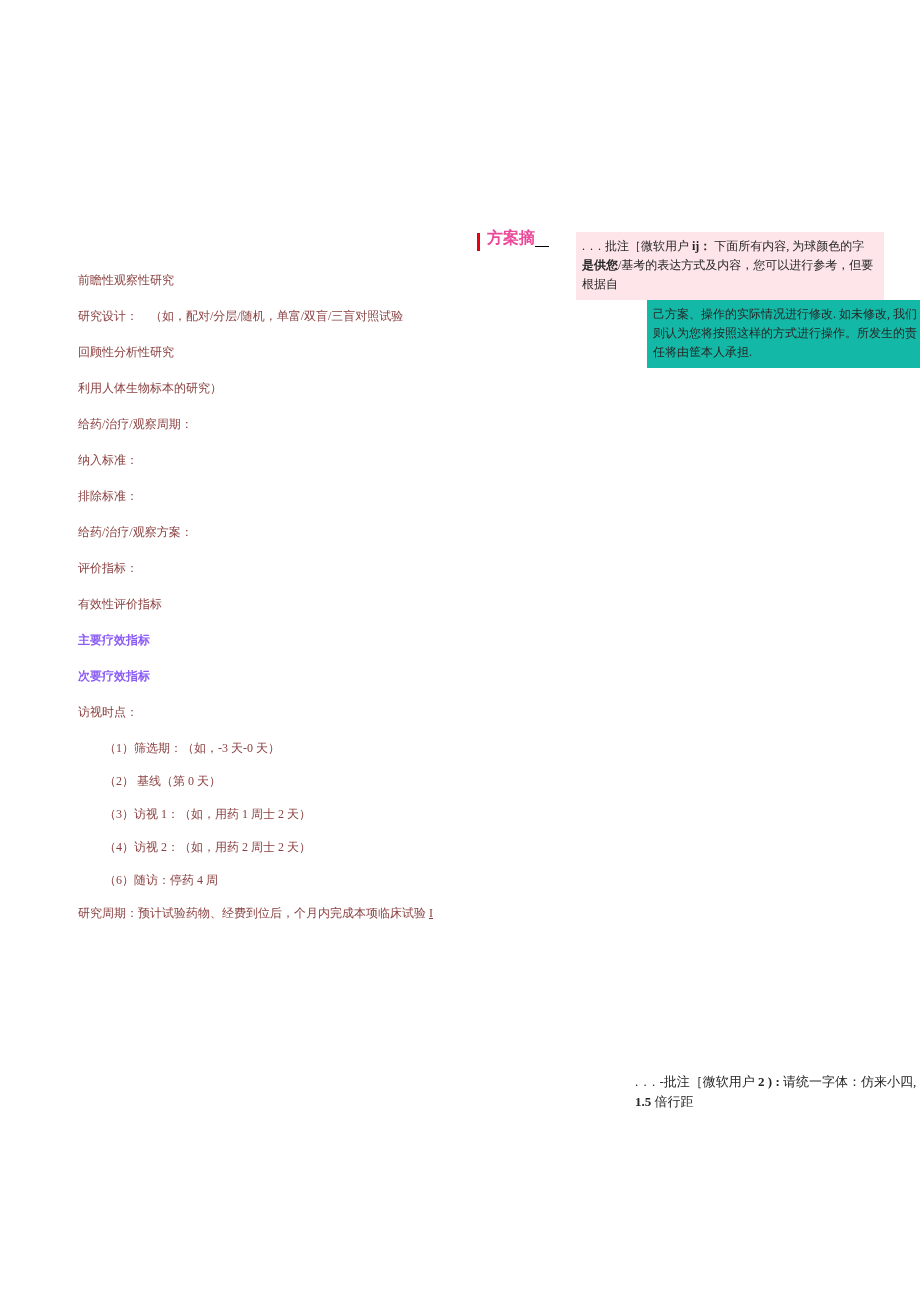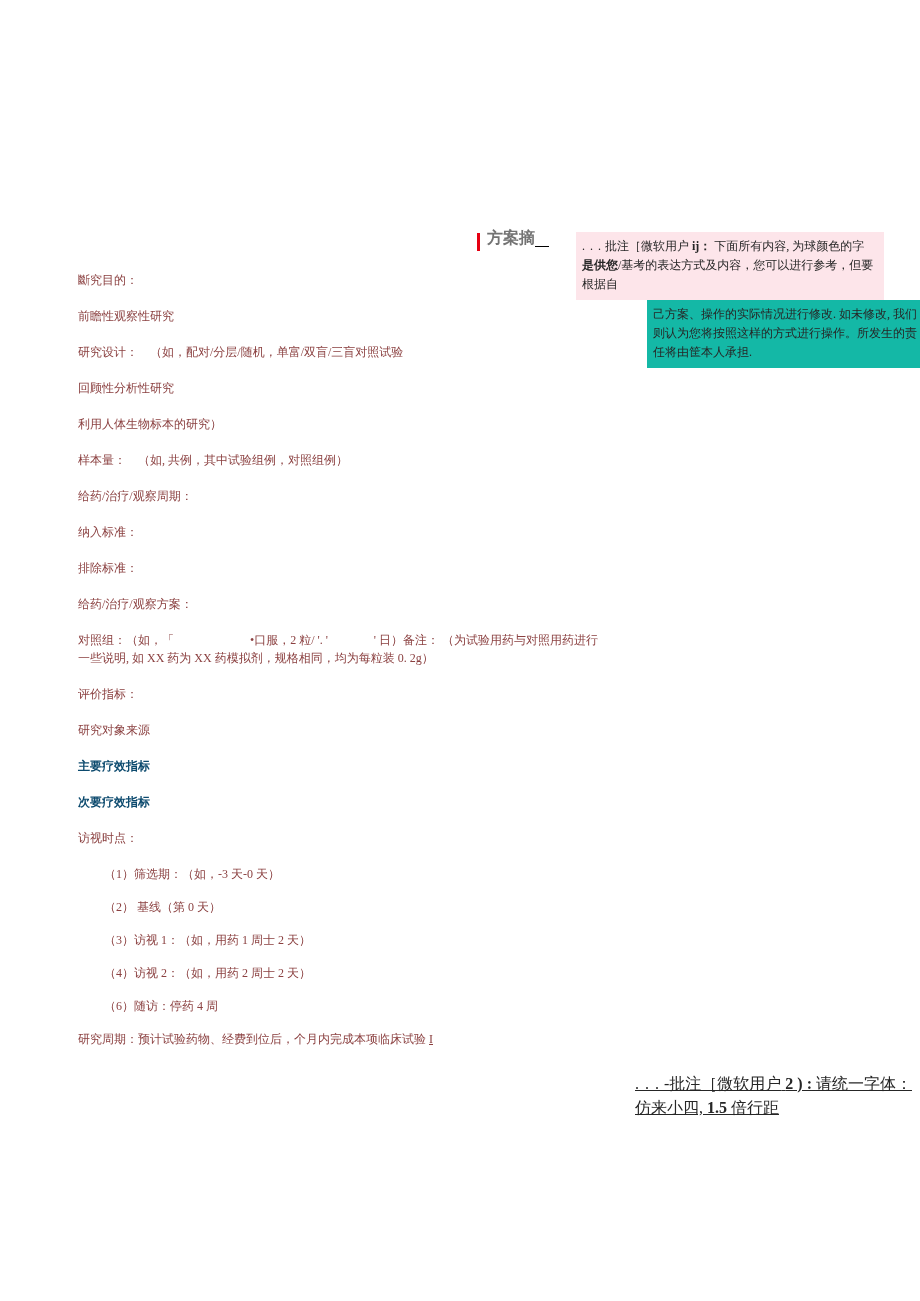--- a/index.html
+++ b/index.html
@@ -34,41 +34,41 @@
       width: 3px;
       height: 18px;
       background: #e60012;
       margin-right: 4px;
       position: relative;
       top: 2px;
     }
     .title-text {
       font-size: 16px;
       font-weight: bold;
-      color: #737373;
+      color: #ec4899;
     }
     .title-underline {
       display: inline-block;
       width: 14px;
       border-bottom: 1px solid #000;
       vertical-align: bottom;
       position: relative;
       top: -2px;
     }
     .line {
       margin-bottom: 18px;
       font-size: 12px;
       line-height: 1.5;
     }
     .colored {
       color: #8b4040;
     }
     .bold {
       font-weight: bold;
-      color: #0c4a6e;
+      color: #8b5cf6;
     }
     .indented {
       padding-left: 26px;
     }
     .underline-char {
       text-decoration: underline;
       color: #8b4040;
     }
     .comment1 {
       position: absolute;
@@ -93,64 +93,53 @@
       color: #262626;
     }
     .comment1 .bold-part, .comment1b .bold-part {
       font-weight: bold;
     }
     .comment2 {
       position: absolute;
       left: 635px;
       top: 1072px;
       width: 285px;
-      font-size: 16px;
+      font-size: 13px;
       color: #262626;
       line-height: 1.5;
-      text-decoration: underline;
     }
     .comment2 .bold-part {
       font-weight: bold;
     }
     .dots {
       letter-spacing: 1px;
     }
     .visit-line {
       margin-bottom: 15px;
     }
   </style>
 </head>
 <body>
 
 <div class="main-content">
   <div class="title-container">
     <span class="title-bar"></span>
     <span class="title-text">方案摘</span><span class="title-underline"></span>
   </div>
 
-  <div class="line colored">斷究目的：</div>
   <div class="line colored">前瞻性观察性研究</div>
   <div class="line colored">研究设计：　（如，配对/分层/随机，单富/双盲/三盲对照试验</div>
   <div class="line colored">回顾性分析性研究</div>
   <div class="line colored">利用人体生物标本的研究）</div>
-  <div class="line colored">样本量：　（如, 共例，其中试验组例，对照组例）</div>
   <div class="line colored">给药/治疗/观察周期：</div>
   <div class="line colored">纳入标准：</div>
   <div class="line colored">排除标准：</div>
   <div class="line colored">给药/治疗/观察方案：</div>
-  <div class="line colored">
-    <span>对照组：（如，「</span>
-    <span style="display:inline-block;width:70px;"></span>
-    <span>•口服，2 粒/ '. '</span>
-    <span style="display:inline-block;width:40px;"></span>
-    <span>' 日）备注：</span>
-    <span>（为试验用药与对照用药进行一些说明, 如 XX 药为 XX 药模拟剂，规格相同，均为每粒装 0. 2g）</span>
-  </div>
   <div class="line colored">评价指标：</div>
-  <div class="line colored">研究对象来源</div>
+  <div class="line colored">有效性评价指标</div>
   <div class="line bold">主要疗效指标</div>
   <div class="line bold">次要疗效指标</div>
   <div class="line colored">访视时点：</div>
   <div class="line colored indented visit-line">（1）筛选期：（如，-3 天-0 天）</div>
   <div class="line colored indented visit-line">（2） 基线（第 0 天）</div>
   <div class="line colored indented visit-line">（3）访视 1：（如，用药 1 周士 2 天）</div>
   <div class="line colored indented visit-line">（4）访视 2：（如，用药 2 周士 2 天）</div>
   <div class="line colored indented visit-line">（6）随访：停药 4 周</div>
   <div class="line">
     <span class="colored">研究周期：</span><span class="colored">预计试验药物、经费到位后，个月内完成本项临床试验</span>

